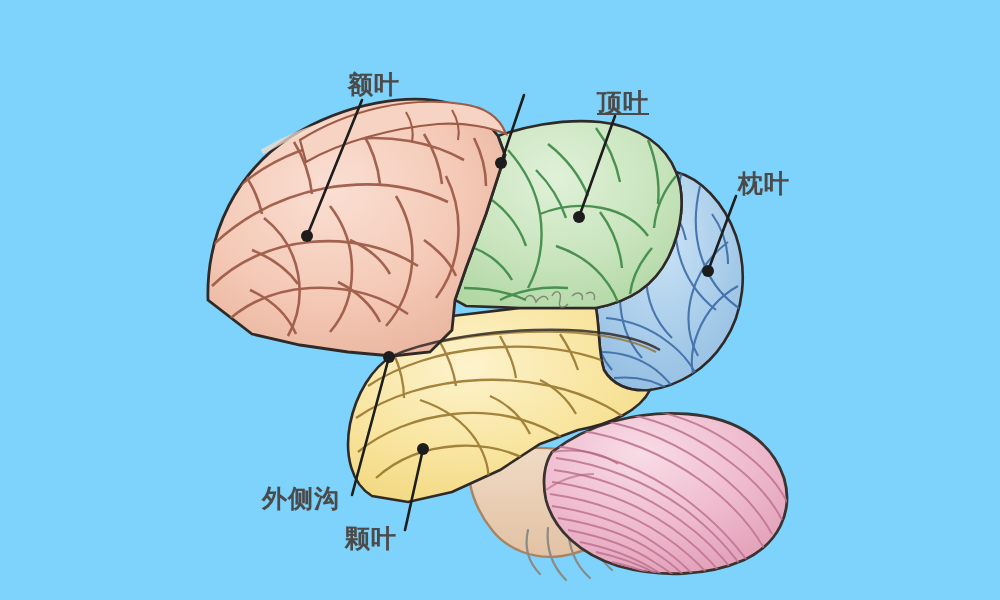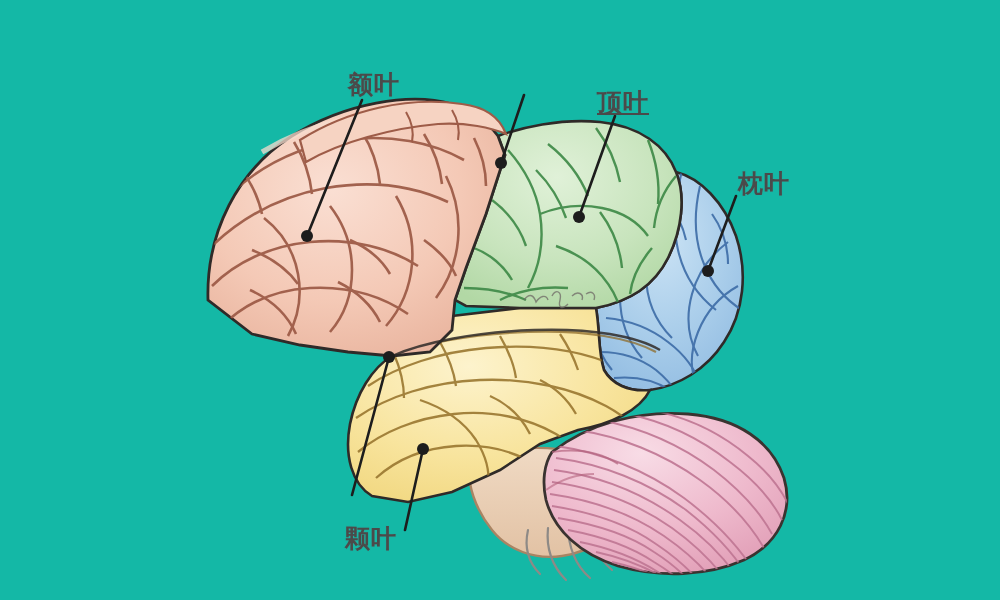--- a/index.html
+++ b/index.html
@@ -4,21 +4,21 @@
 <style>
   html, body {
     margin: 0;
     padding: 0;
     background: #ffffff;
   }
   #stage {
     position: relative;
     width: 1000px;
     height: 600px;
-    background: #14b8a6;
+    background: #7dd3fc;
     overflow: hidden;
     font-family: "DejaVu Sans", "Liberation Sans", sans-serif;
   }
   #brain-svg {
     position: absolute;
     left: 0;
     top: 0;
     width: 1000px;
     height: 600px;
   }
@@ -262,15 +262,16 @@
         <line x1="352" y1="495" x2="389" y2="357" stroke="#1d1d1d" stroke-width="2.6" stroke-linecap="round"></line>
         <circle cx="389" cy="357" r="6" fill="#1d1d1d"></circle>
         <line x1="405" y1="530" x2="423" y2="449" stroke="#1d1d1d" stroke-width="2.6" stroke-linecap="round"></line>
         <circle cx="423" cy="449" r="6" fill="#1d1d1d"></circle>
       </g>
   </svg>
 
   <div class="label" style="left:348px; top:68px;">额叶</div>
   <div class="label" style="left:597px; top:86px;text-decoration:underline;">顶叶</div>
   <div class="label" style="left:738px; top:167px;text-align:center;">枕叶</div>
+  <div class="label" style="left:262px; top:482px;">外侧沟</div>
   <div class="label" style="left:345px; top:522px;font-family:Liberation Mono, monospace;">颗叶</div>
 
 </div>
 
 </body></html>

